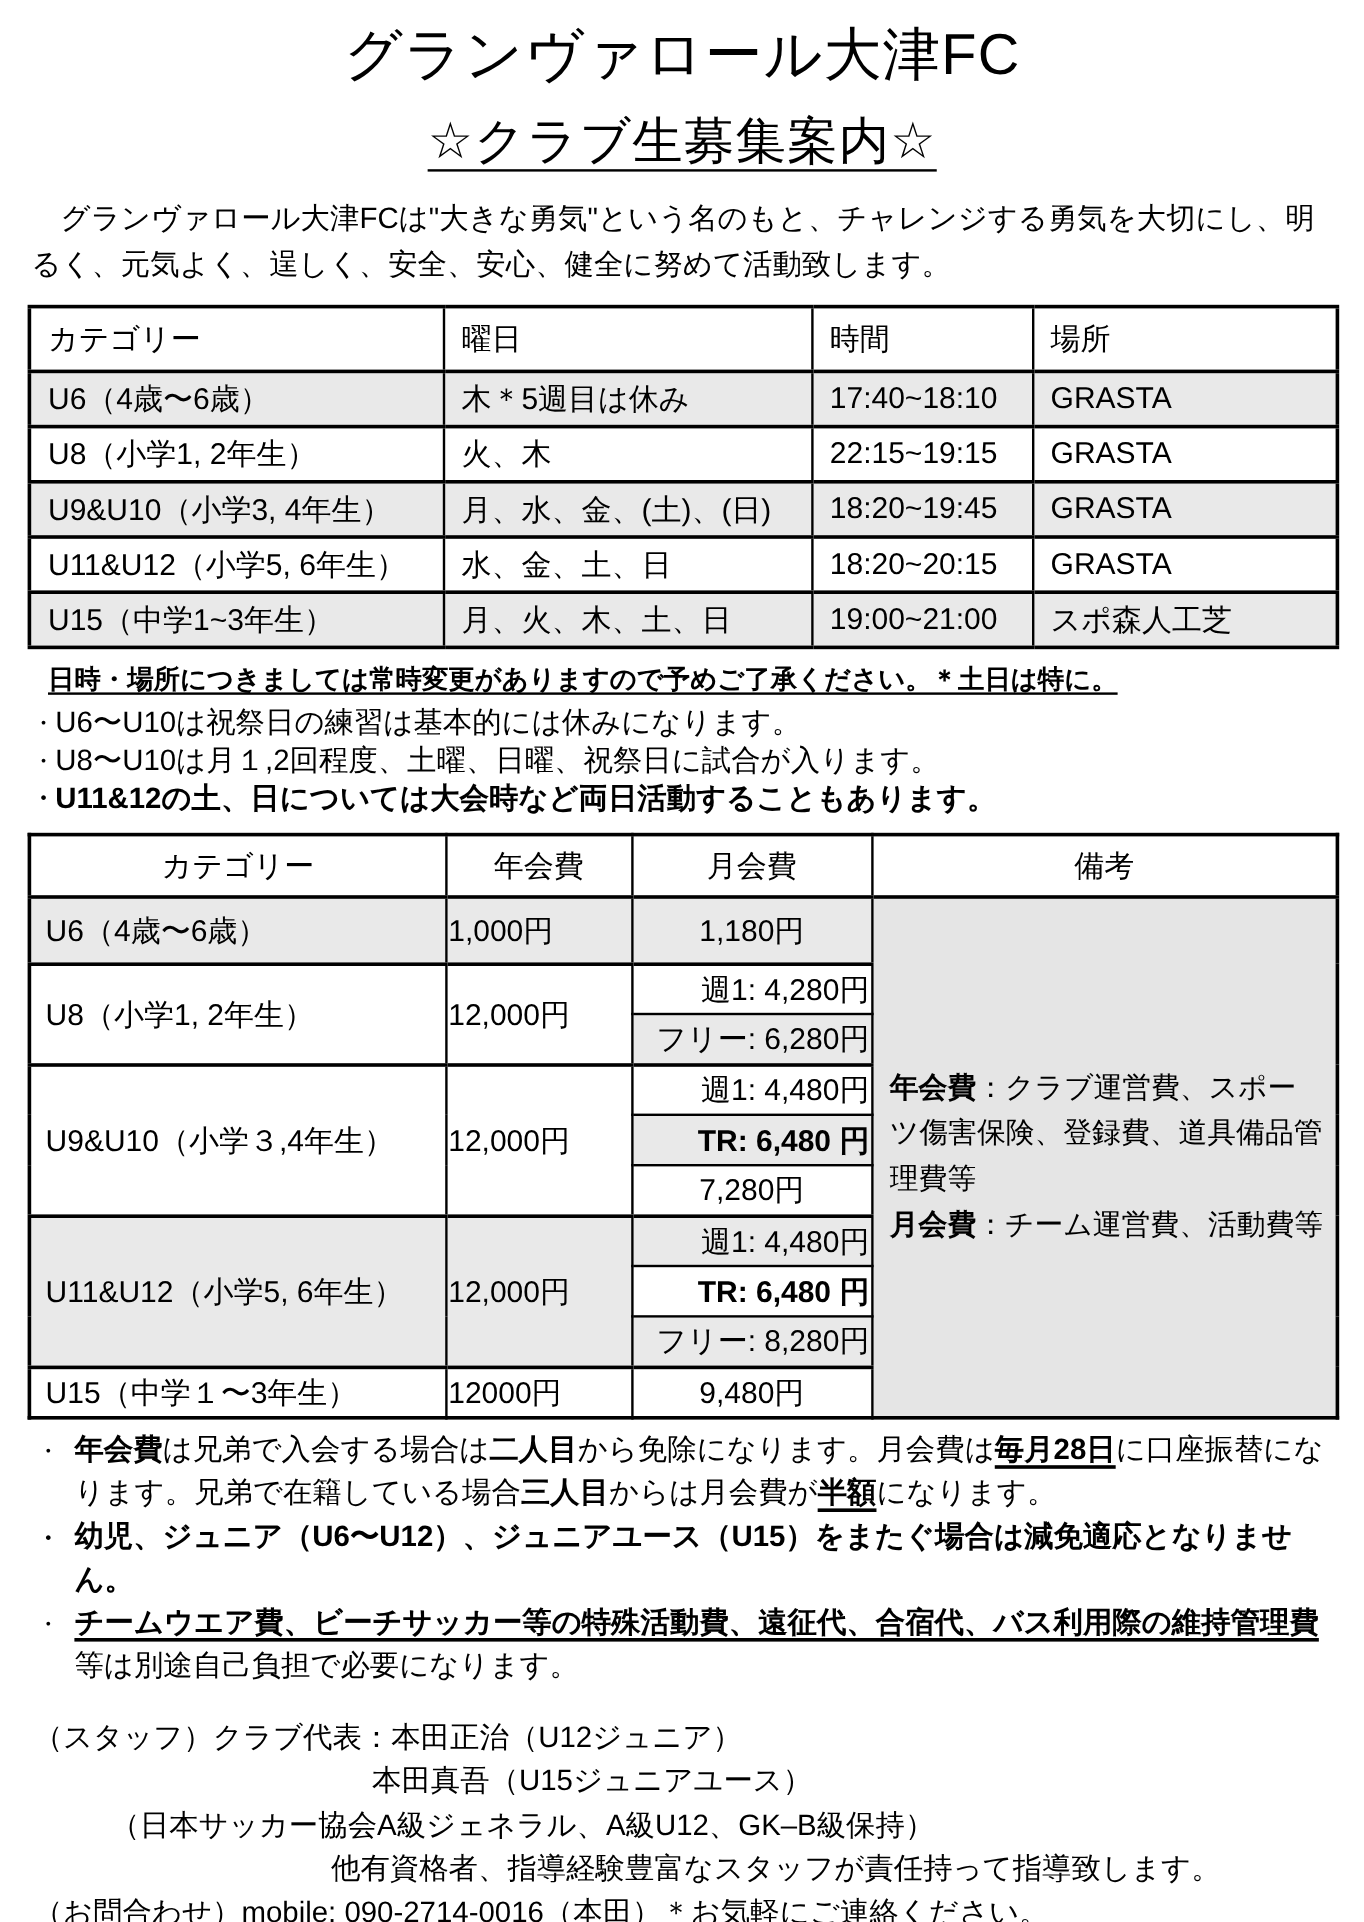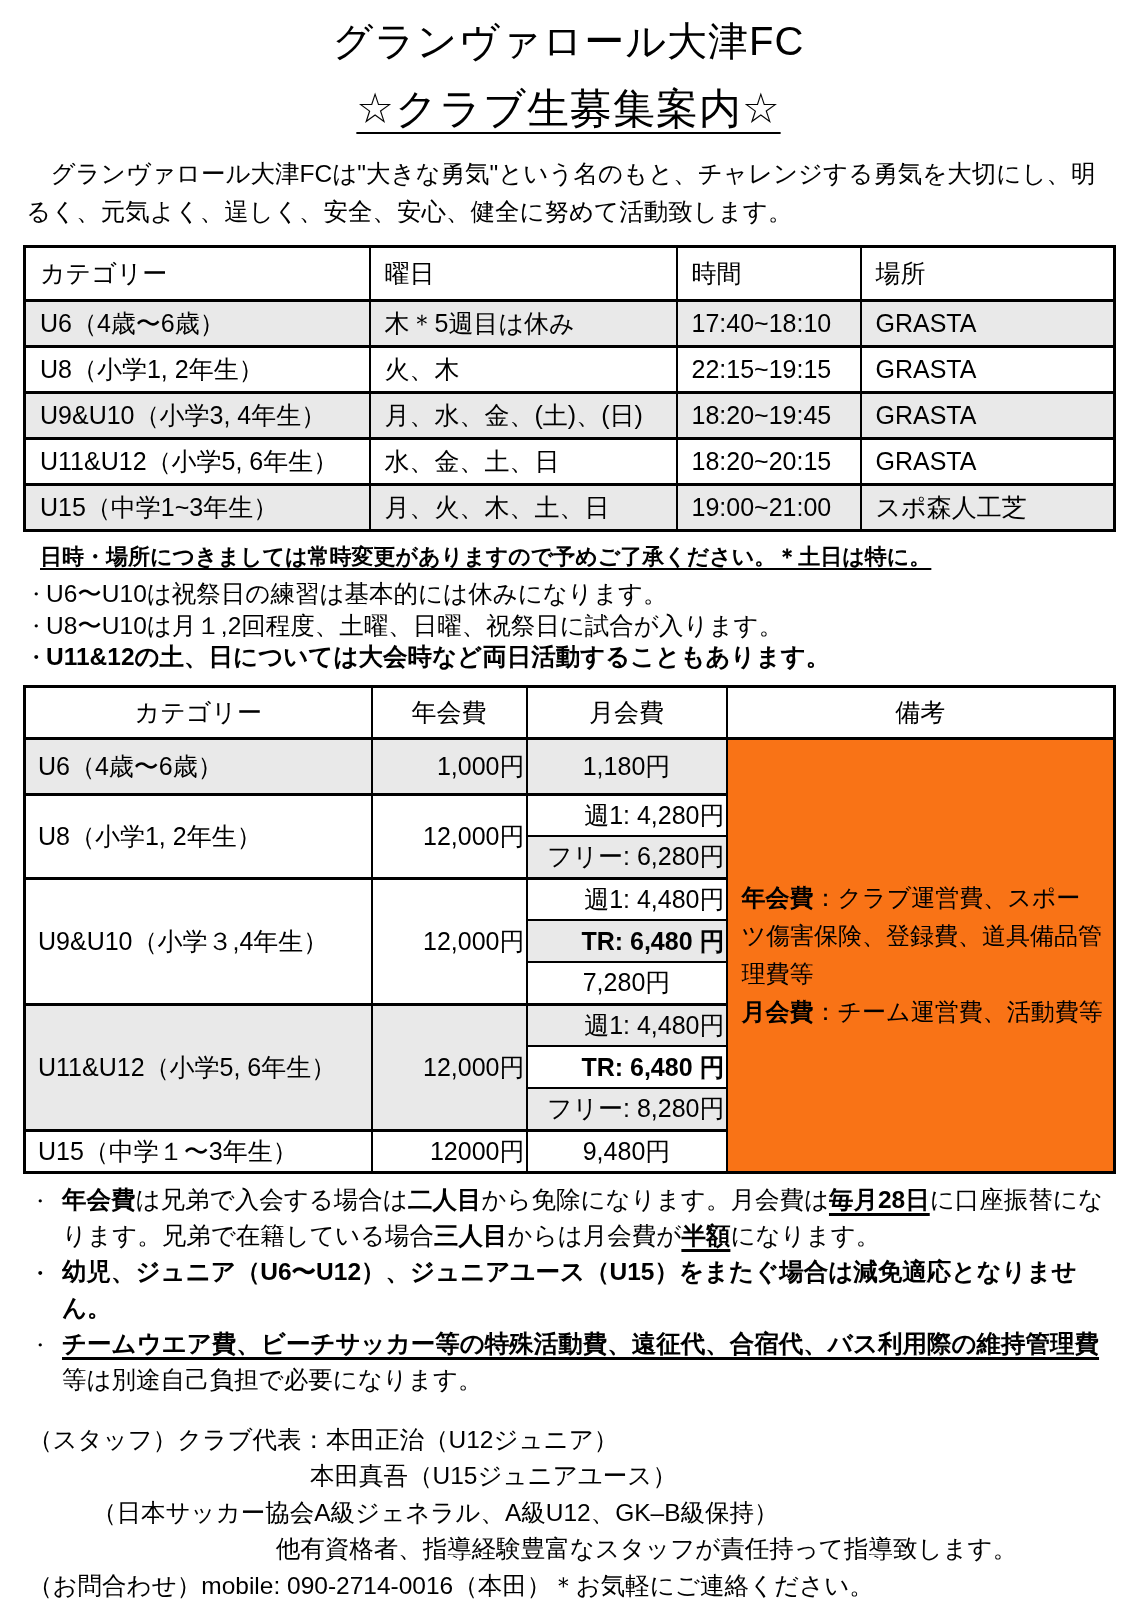--- a/index.html
+++ b/index.html
@@ -4,21 +4,21 @@
 <style>
   * { box-sizing: border-box; }
   html,body { margin:0; padding:0; background:#fff; }
   .page {
     width:1137px; height:1602px; background:#fff; color:#000;
     font-family:"Liberation Sans","DejaVu Sans",sans-serif;
     overflow:hidden; position:relative;
   }
   h1.title {
     margin:14px 16px 0; text-align:center;
-    font-size:40px; font-weight:normal; letter-spacing:1px;
+    font-size:48px; font-weight:normal; letter-spacing:1px;
   }
   h2.subtitle {
     margin:12px 0 18px; text-align:center;
     font-size:42px; font-weight:normal; letter-spacing:1px;
     text-decoration:underline; text-decoration-thickness:2px; text-underline-offset:9px;
   }
   .intro {
     margin:0 26px 14px 26px;
     font-size:24.5px; line-height:38px;
   }
@@ -50,26 +50,26 @@
   
   .fees { margin-top:12px; }
   .fees th {
     height:52px; text-align:center; font-weight:normal; font-size:25px;
     border-bottom-width:3px;
   }
   .fees td { font-size:25px; height:42px; }
   .fees tr.tall td { height:56px; }
   .fees tr.band-start td { border-top-width:3px; }
   .fees td.cat  { text-align:left; padding-left:12px; }
-  .fees td.annual { text-align:right; }
+  .fees td.annual { text-align:left; }
   .fees td.m-l { text-align:right; padding-left:14px; }
   .fees td.m-c { text-align:center; }
   .fees td.bold { font-weight:bold; }
   .fees td.remarks {
-    background:#f97316; vertical-align:middle; text-align:left;
+    background:#e5e5e5; vertical-align:middle; text-align:left;
     padding:0 10px 0 14px; font-size:24px; line-height:38px;margin-left:46px;
   }
   .fees td.remarks p { margin:0; }
   .rb { font-weight:bold; }
 
   
   #fee-notes { margin-top:8px; }
   .note { position:relative; padding-left:62px; padding-right:18px; font-size:24.5px; line-height:36px; }
   .note .mk { position:absolute; left:30px; top:1px; font-size:20px; }
   .note .mk.b { font-weight:bold; }

